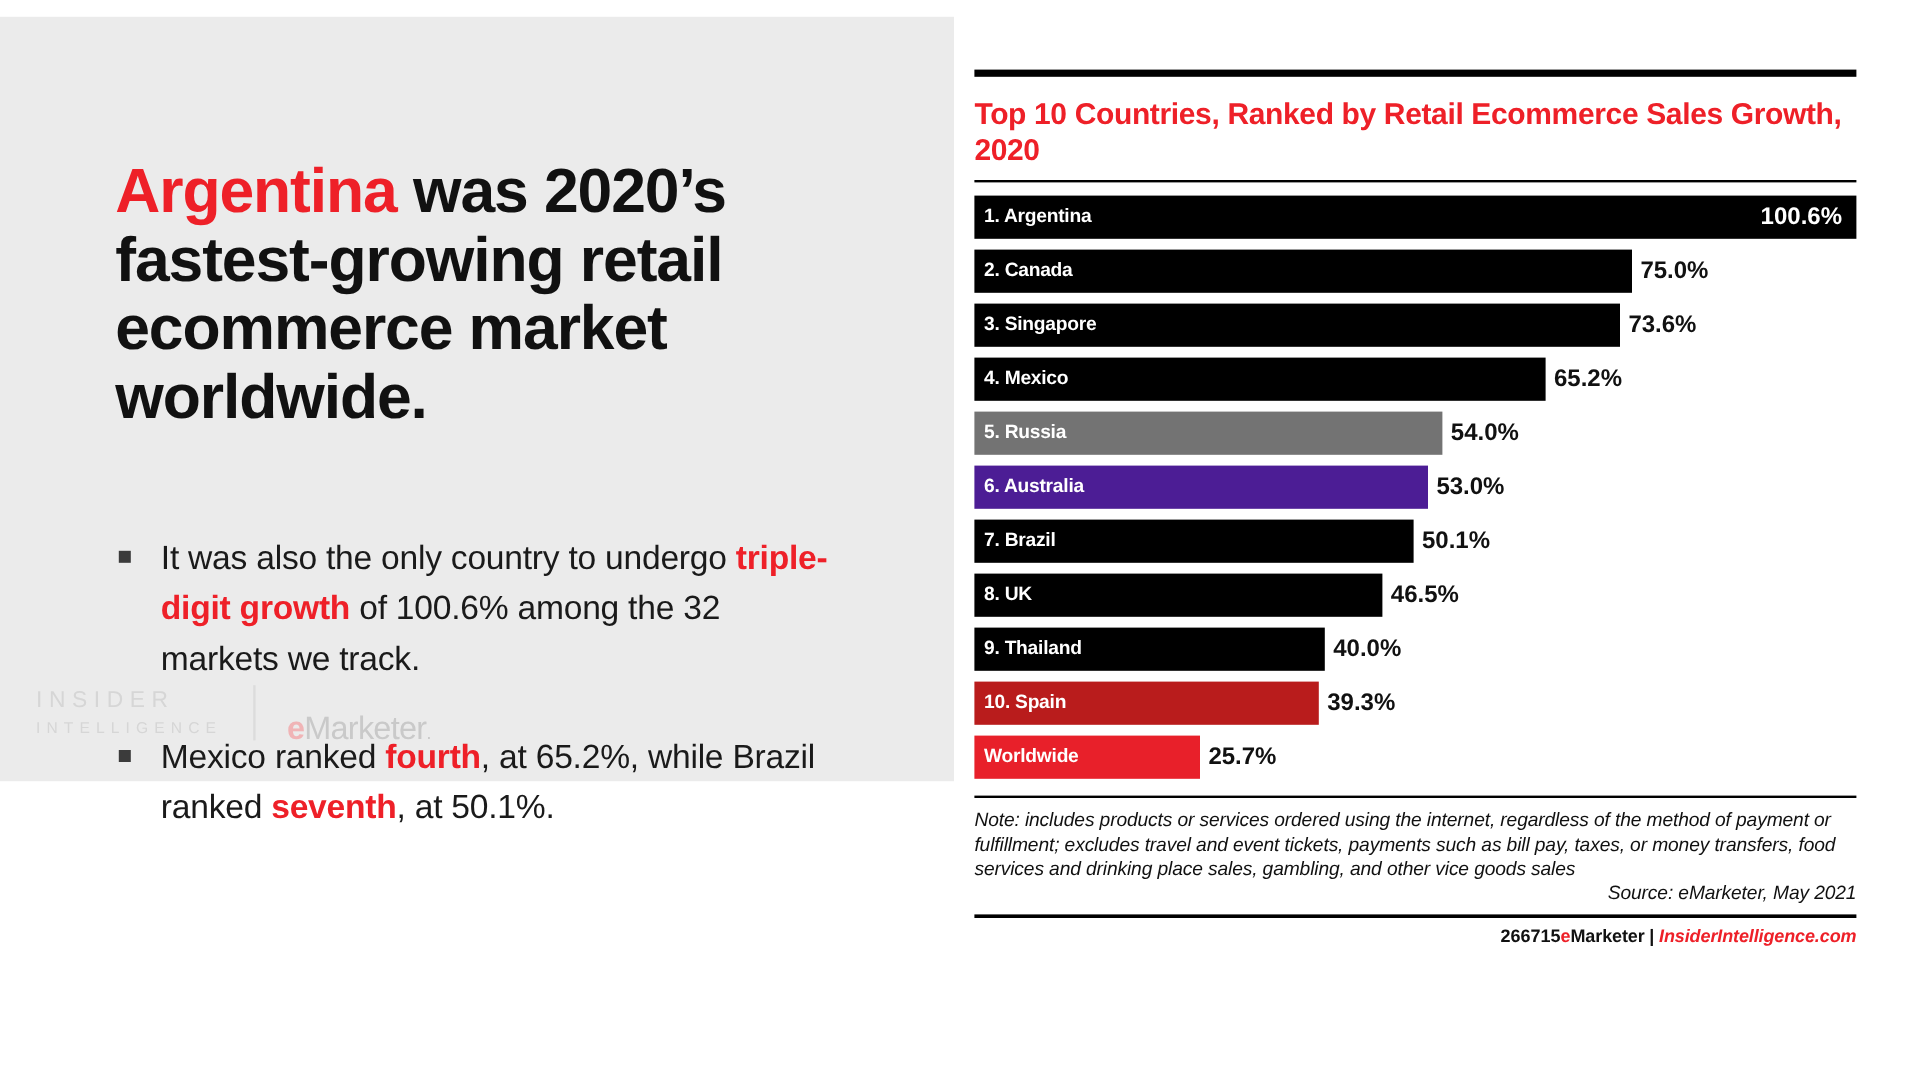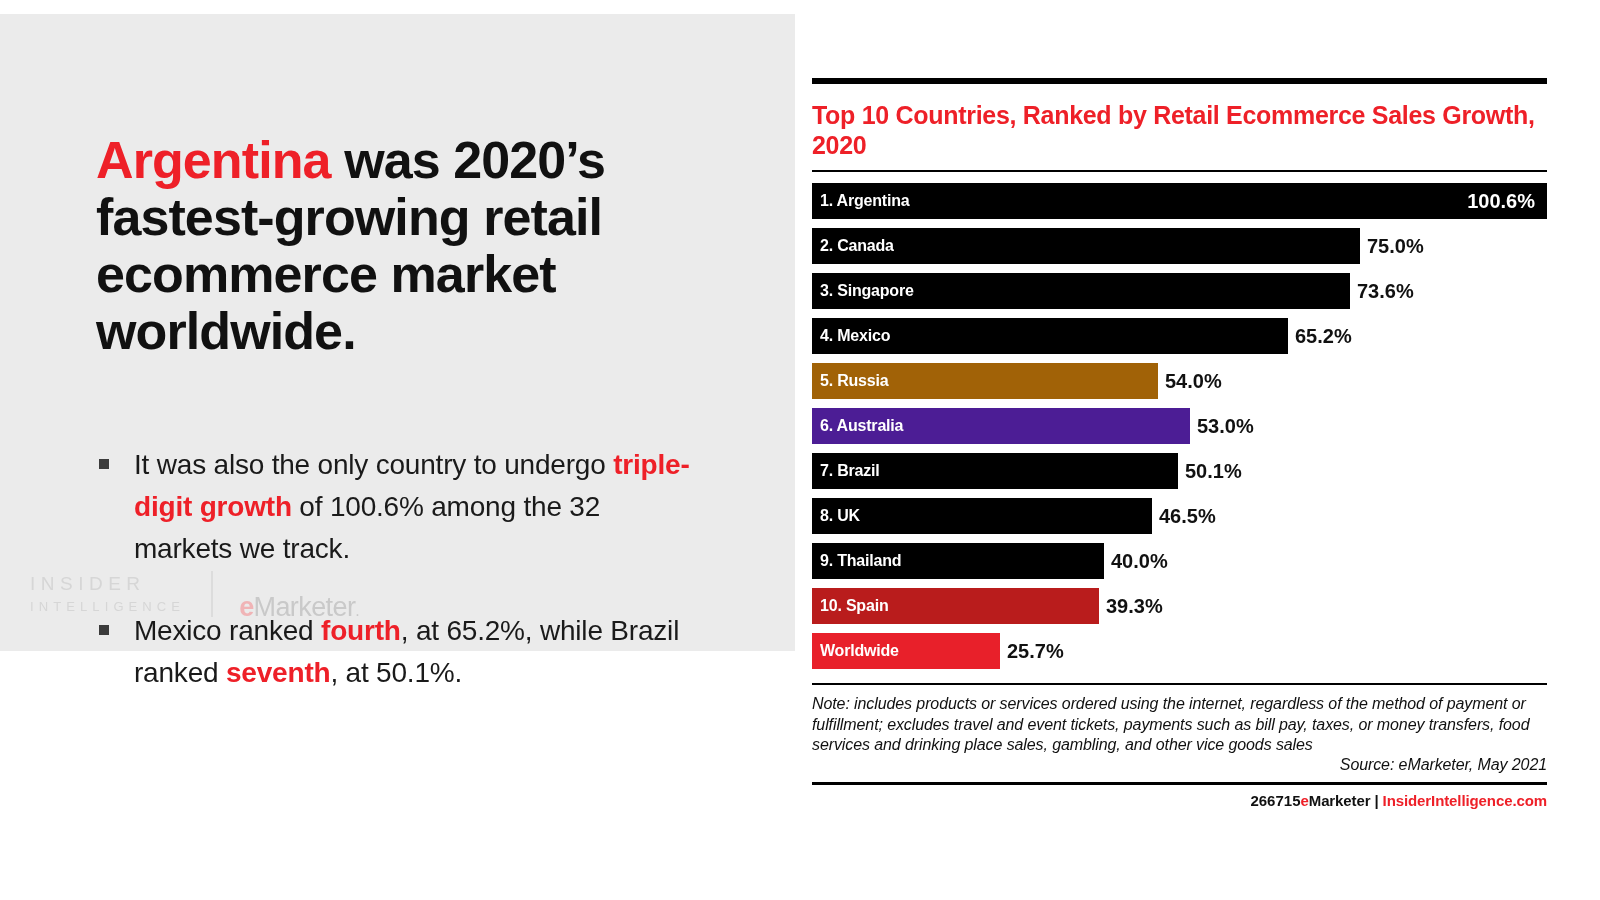--- a/index.html
+++ b/index.html
@@ -100,21 +100,21 @@
   .source{ font-size:16px; font-style:italic; color:#111; letter-spacing:-0.1px;text-align:right; }
   .foot-rule{ margin-top:8px; }
   .foot{
     margin-top:7px; display:flex; justify-content:flex-end; align-items:center;
   }
   .foot-id{ font-size:15px; font-weight:bold; color:#111; }
   .foot-brand{ font-size:15px; font-weight:bold; letter-spacing:-0.1px; }
   .foot-brand .e{ color:#ee2028; }
   .foot-brand .m{ color:#111; }
   .foot-brand .pipe{ color:#111; padding:0 4px; }
-  .foot-brand .site{ color:#ee2028; }
+  .foot-brand .site{ color:#ee2028;font-style:italic; }
 </style>
 </head>
 <body>
 
 <div id="root">
 
   <div class="left-panel">
 
     <div class="headline">
       <span class="hl-red">Argentina</span><span> was 2020’s fastest-growing retail ecommerce market worldwide.</span>
@@ -135,21 +135,21 @@
       <div class="logo-ii">
         <span class="l1">INSIDER</span>
         <span class="l2">INTELLIGENCE</span>
       </div>
       <div class="logo-div"></div>
       <div class="logo-em"><span class="e">e</span><span>Marketer</span><span class="dot">.</span></div>
     </div>
   </div>
 
   <div class="chart">
-    <div style="padding-top:78px;">
+    <div style="padding-top:58px;">
       <div class="rule-thick"></div>
 
       <div class="chart-title">Top 10 Countries, Ranked by Retail Ecommerce Sales Growth, 2020</div>
 
       <div class="rule-thin title-rule"></div>
 
       <div class="bars" id="bars">
           <div class="bar-row">
             <div class="bar" style="width: 735px; background: rgb(0, 0, 0);">
               <span class="bar-label">1. Argentina</span>
@@ -168,21 +168,21 @@
             </div>
             <div class="bar-value">73.6%</div>
           </div>
           <div class="bar-row">
             <div class="bar" style="width: 476px; background: rgb(0, 0, 0);">
               <span class="bar-label">4. Mexico</span>
             </div>
             <div class="bar-value">65.2%</div>
           </div>
           <div class="bar-row">
-            <div class="bar" style="width: 346px; background: #a16207;">
+            <div class="bar" style="width: 390px; background: #737373;">
               <span class="bar-label">5. Russia</span>
             </div>
             <div class="bar-value">54.0%</div>
           </div>
           <div class="bar-row">
             <div class="bar" style="width: 378px; background: #4c1d95;">
               <span class="bar-label">6. Australia</span>
             </div>
             <div class="bar-value">53.0%</div>
           </div>

